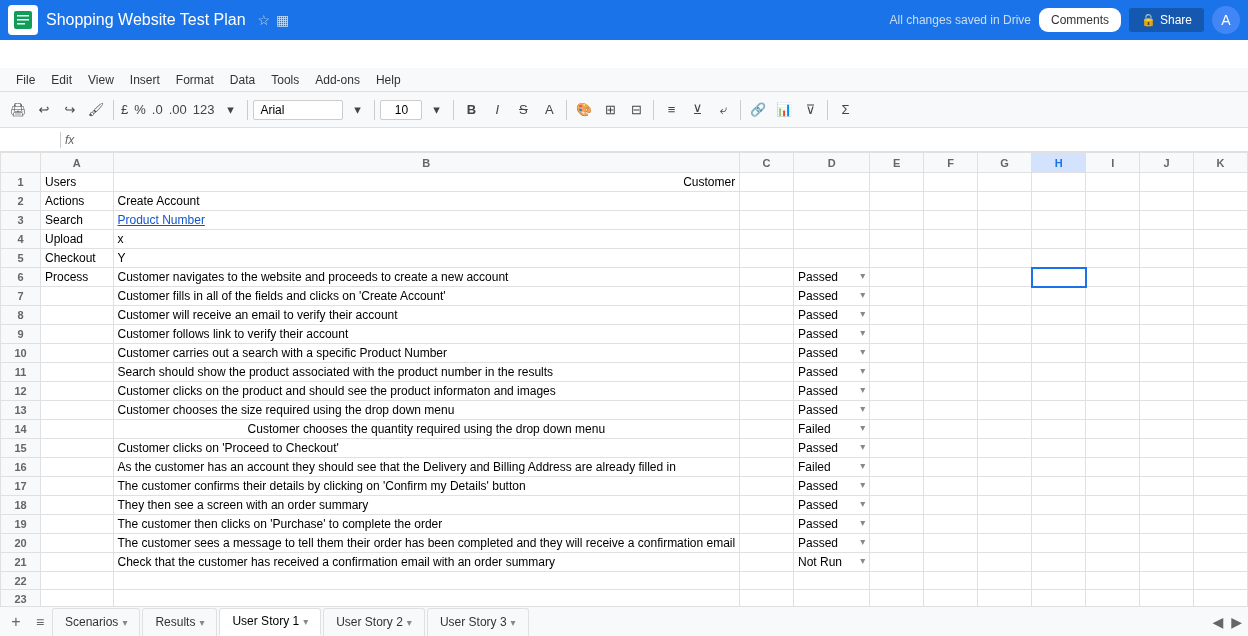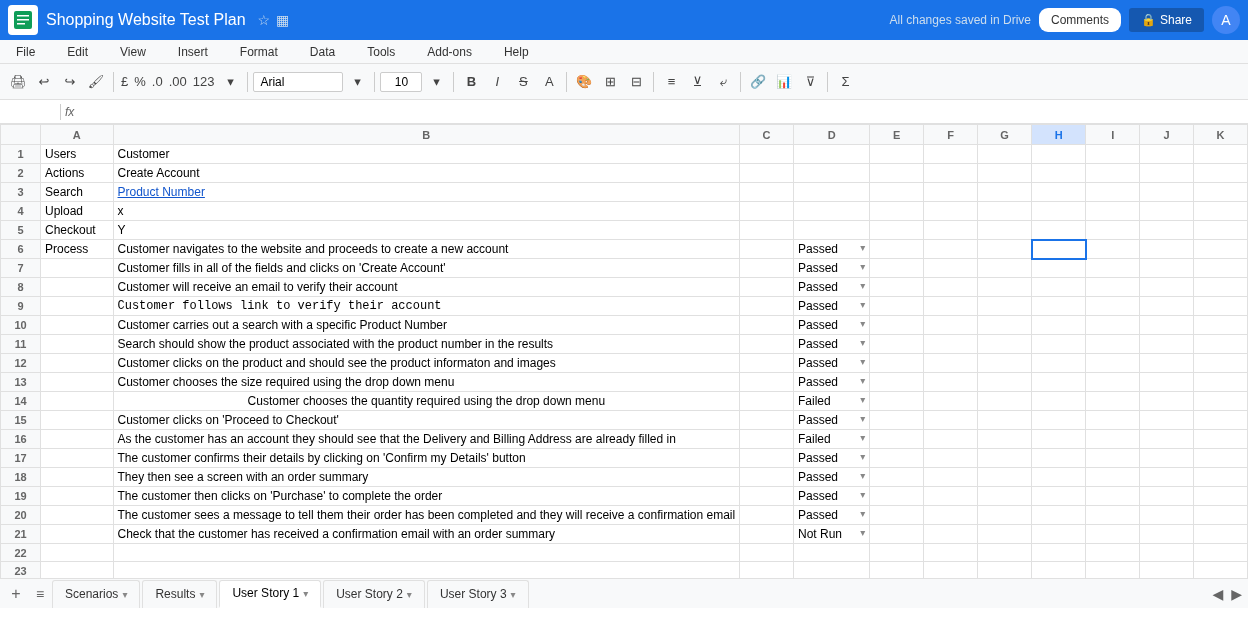--- a/index.html
+++ b/index.html
@@ -62,21 +62,22 @@
     }
 
     
     #menubar {
       display: flex;
       align-items: center;
       height: 24px;
       background: #f8f9fa;
       border-bottom: 1px solid #e0e0e0;
       padding: 0 8px;
-      gap: 16px;
+      gap: 0;
+      margin-top: 28px;
     }
     .menu-item {
       padding: 2px 8px;
       font-size: 12px;
       color: #333;
       cursor: pointer;
     }
 
     
     #toolbar {
@@ -387,21 +388,21 @@
           <th class="col-header selected">H</th>
           <th class="col-header">I</th>
           <th class="col-header">J</th>
           <th class="col-header">K</th>
         </tr>
       </thead>
       <tbody id="sheet-body">
       <tr>
             <th class="row-header">1</th>
             <td class="cell">Users</td>
-            <td class="cell" style="overflow: visible;">Customer</td>
+            <td class="cell" style="overflow: visible; text-align: right;">Customer</td>
             <td class="cell"></td>
             <td class="cell"></td>
             <td class="cell"></td>
             <td class="cell"></td>
             <td class="cell"></td>
             <td class="cell"></td>
             <td class="cell"></td>
             <td class="cell"></td>
             <td class="cell"></td>
           </tr>
@@ -499,21 +500,21 @@
             <td class="cell"></td>
             <td class="cell"></td>
             <td class="cell"></td>
             <td class="cell"></td>
             <td class="cell"></td>
             <td class="cell"></td>
           </tr>
           <tr>
             <th class="row-header">9</th>
             <td class="cell"></td>
-            <td class="cell" style="overflow: visible; font-family: Liberation Mono, monospace;">Customer follows link to verify their account</td>
+            <td class="cell" style="overflow: visible;">Customer follows link to verify their account</td>
             <td class="cell"></td>
             <td class="cell"><span>Passed</span><span class="dropdown-arrow">▾</span></td>
             <td class="cell"></td>
             <td class="cell"></td>
             <td class="cell"></td>
             <td class="cell"></td>
             <td class="cell"></td>
             <td class="cell"></td>
             <td class="cell"></td>
           </tr>

